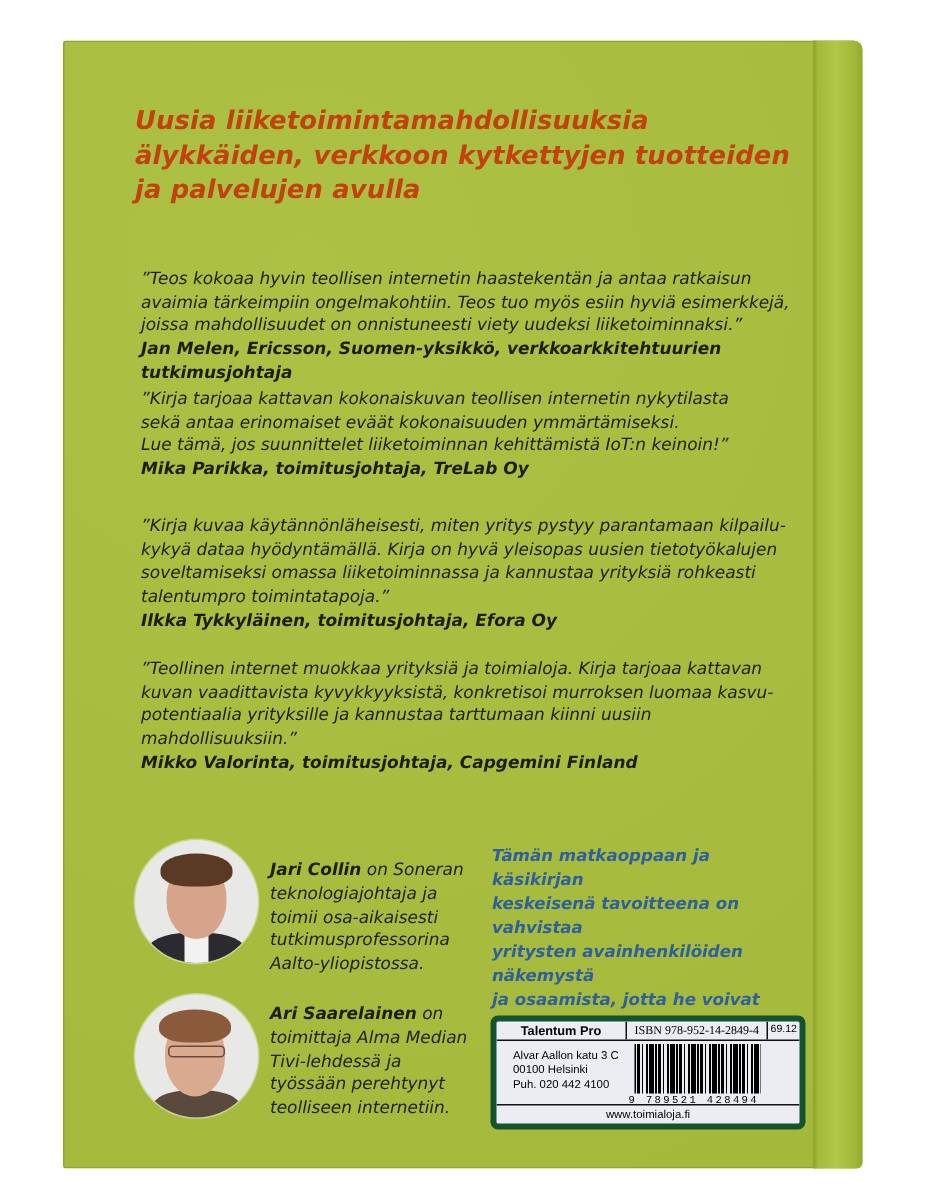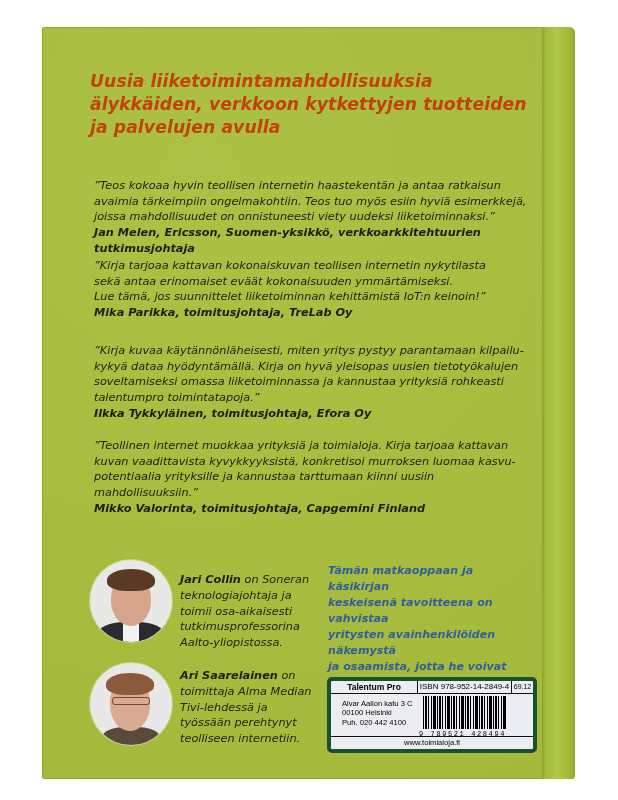--- a/index.html
+++ b/index.html
@@ -60,21 +60,21 @@
   }
   .barcode-box {
     position:absolute; left:327px; top:677px; width:202px; height:68px;
     background:#ecedf2; border:4px solid #14532d; border-radius:5px; overflow:hidden;
     font-family:"Liberation Sans", sans-serif;
   }
   .bb-top { position:absolute; left:0; top:0; width:202px; height:12px; border-bottom:1px solid #111; }
   .bb-publisher { position:absolute; left:0; top:0; width:86px; height:12px; border-right:1px solid #111;
     font-size:8.5px; font-weight:bold; text-align:center; line-height:12px; }
   .bb-isbn { position:absolute; left:87px; top:0; width:93px; height:12px; border-right:1px solid #111;
-    font-size:8px; text-align:center; line-height:12px; }
+    font-size:8px; text-align:center; line-height:12px;font-family:Liberation Serif, serif; }
   .bb-code { position:absolute; left:181px; top:0; width:21px; height:12px;
     font-size:7px; text-align:center; line-height:12px; }
   .bb-address { position:absolute; left:11px; top:18px; font-size:7.6px; line-height:9.4px; }
   .bb-address div { white-space:nowrap; }
   .bb-bars {
     position:absolute; left:92px; top:15px; width:84px; height:33px;
     background: repeating-linear-gradient(to right,
       #000 0 1px, transparent 1px 2px, #000 2px 4px, transparent 4px 5px,
       #000 5px 6px, transparent 6px 8px, #000 8px 9px, transparent 9px 10px,
       #000 10px 13px, transparent 13px 14px);

